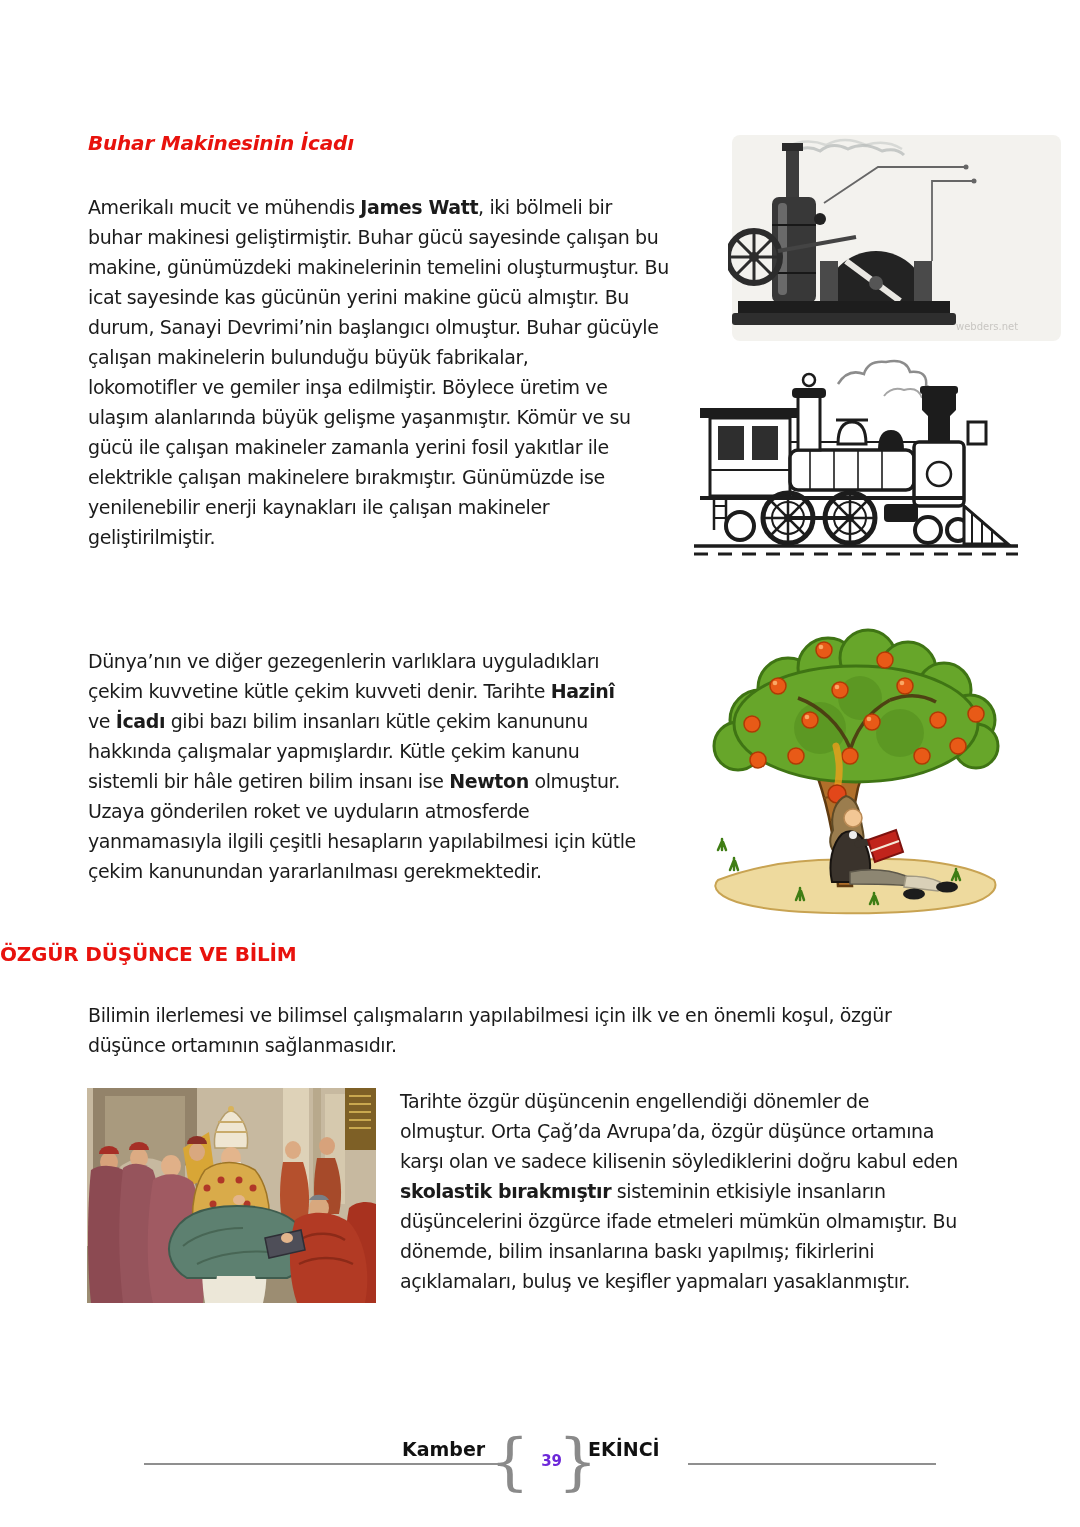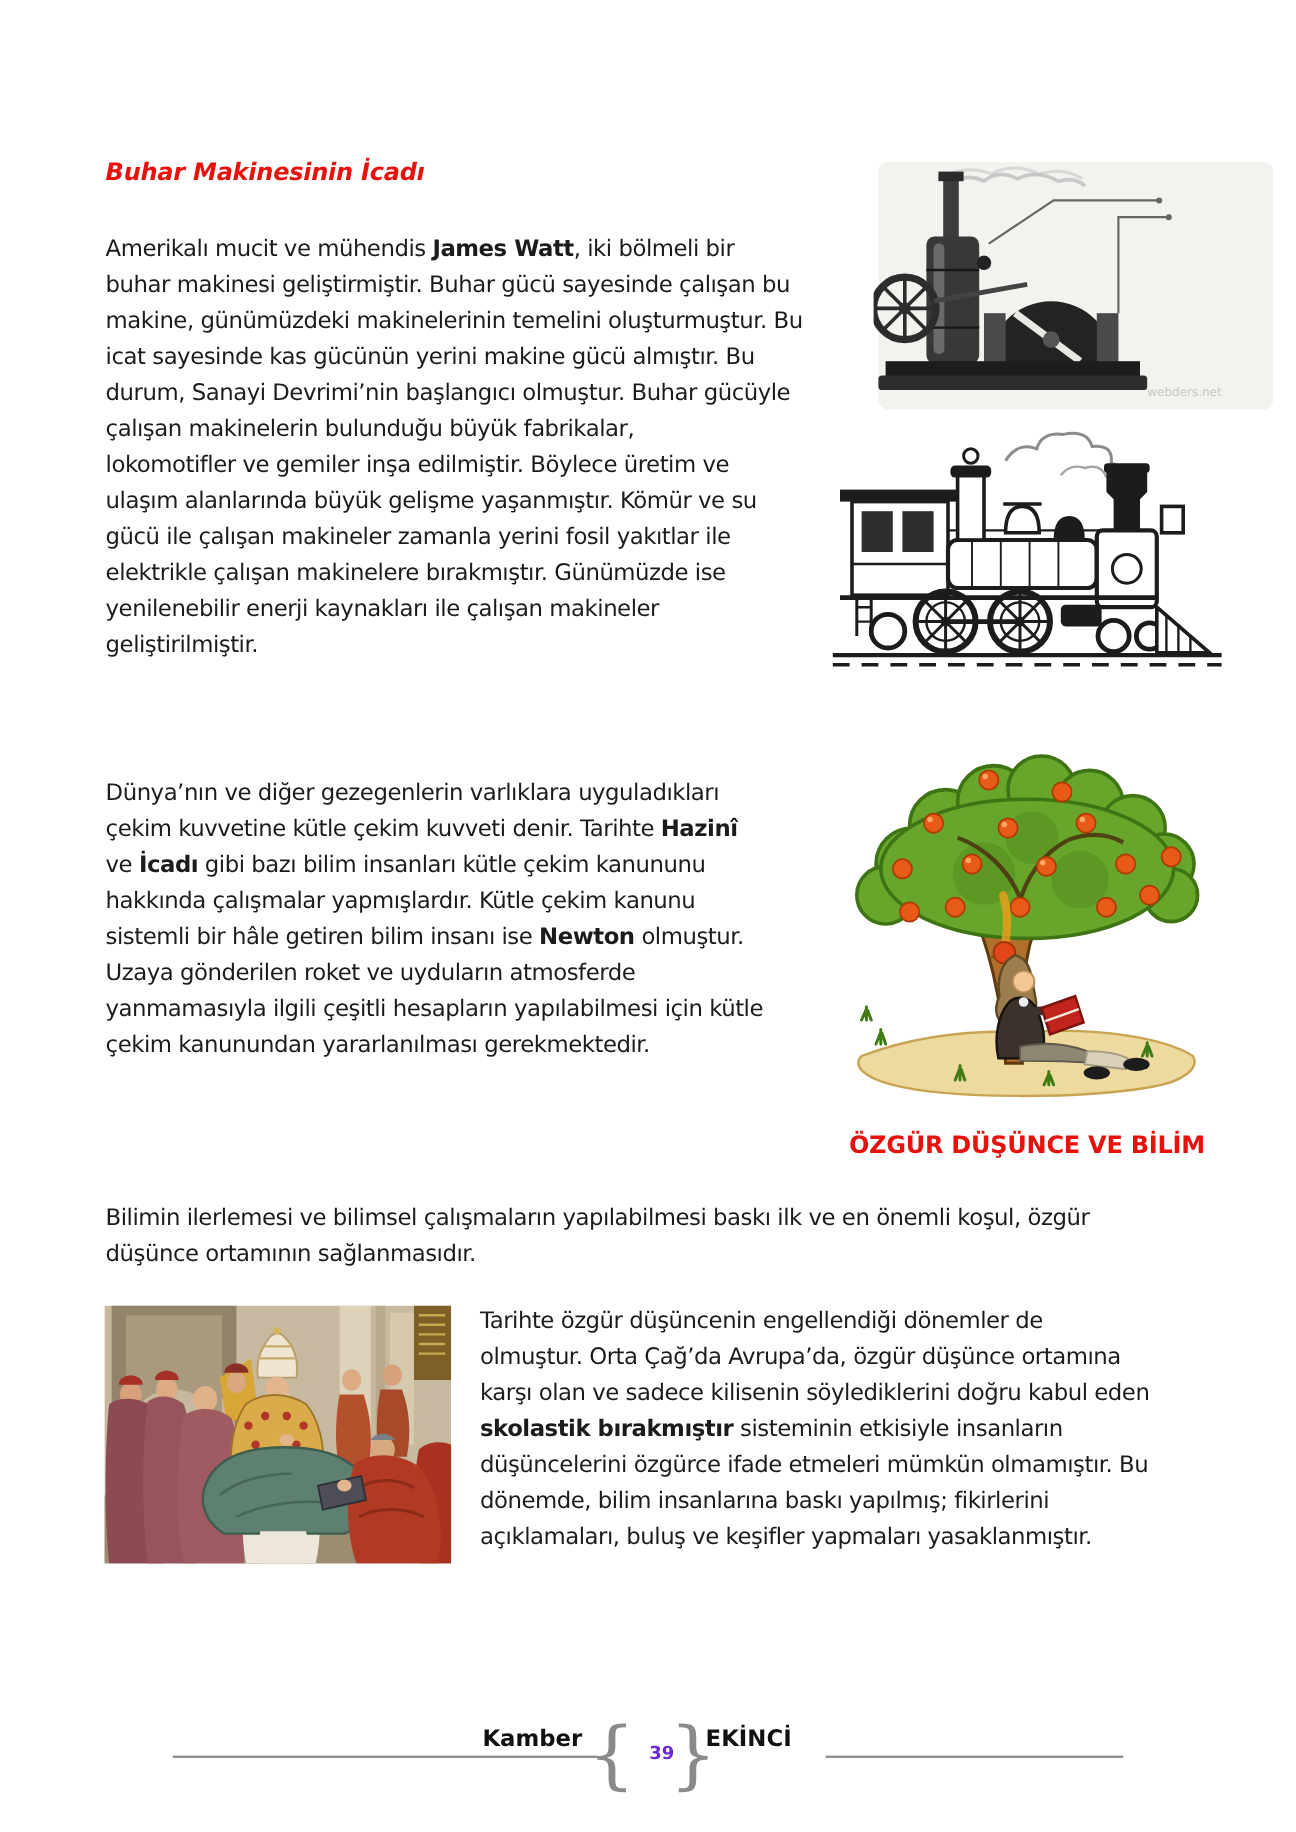--- a/index.html
+++ b/index.html
@@ -230,22 +230,22 @@
       <g stroke="#3f7d14" stroke-width="2.5" fill="none" stroke-linecap="round">
         <path d="M30 242 l4 -10 M34 242 l0 -12 M38 242 l-3 -9"></path>
         <path d="M96 272 l4 -10 M100 272 l0 -12 M104 272 l-3 -9"></path>
         <path d="M170 276 l4 -9 M174 276 l0 -11 M178 276 l-3 -8"></path>
         <path d="M252 252 l4 -9 M256 252 l0 -11 M260 252 l-3 -8"></path>
         <path d="M18 222 l4 -9 M22 222 l0 -11 M26 222 l-3 -8"></path>
       </g>
     </svg>
   </figure>
 
-  <h2 class="h-red" style="left:0;top:942px;width:1004px;text-align:right;">ÖZGÜR DÜŞÜNCE VE BİLİM</h2>
-  <p class="body-text" style="left:88px;top:1000px;">Bilimin ilerlemesi ve bilimsel çalışmaların yapılabilmesi baskı ilk ve en önemli koşul, özgür
+  <h2 class="h-red" style="left:0;top:942px;width:1004px;text-align:left;">ÖZGÜR DÜŞÜNCE VE BİLİM</h2>
+  <p class="body-text" style="left:88px;top:1000px;">Bilimin ilerlemesi ve bilimsel çalışmaların yapılabilmesi için ilk ve en önemli koşul, özgür
 düşünce ortamının sağlanmasıdır.</p>
 
   <figure class="fig" style="left:87px;top:1088px;">
     <svg width="289" height="215" viewBox="0 0 289 215" xmlns="http://www.w3.org/2000/svg">
       <rect width="289" height="215" fill="#c7b9a0"></rect>
       <path d="M6 110 a52 52 0 0 1 104 0 L110 0 L6 0 Z" fill="#93836a"></path>
       <path d="M18 110 a40 40 0 0 1 80 0 L98 8 L18 8 Z" fill="#a99a7e"></path>
       <rect x="196" y="0" width="26" height="120" fill="#ded2b8"></rect>
       <rect x="226" y="0" width="8" height="120" fill="#b8a98c"></rect>
       <rect x="238" y="6" width="20" height="110" fill="#d6c9ae"></rect>

